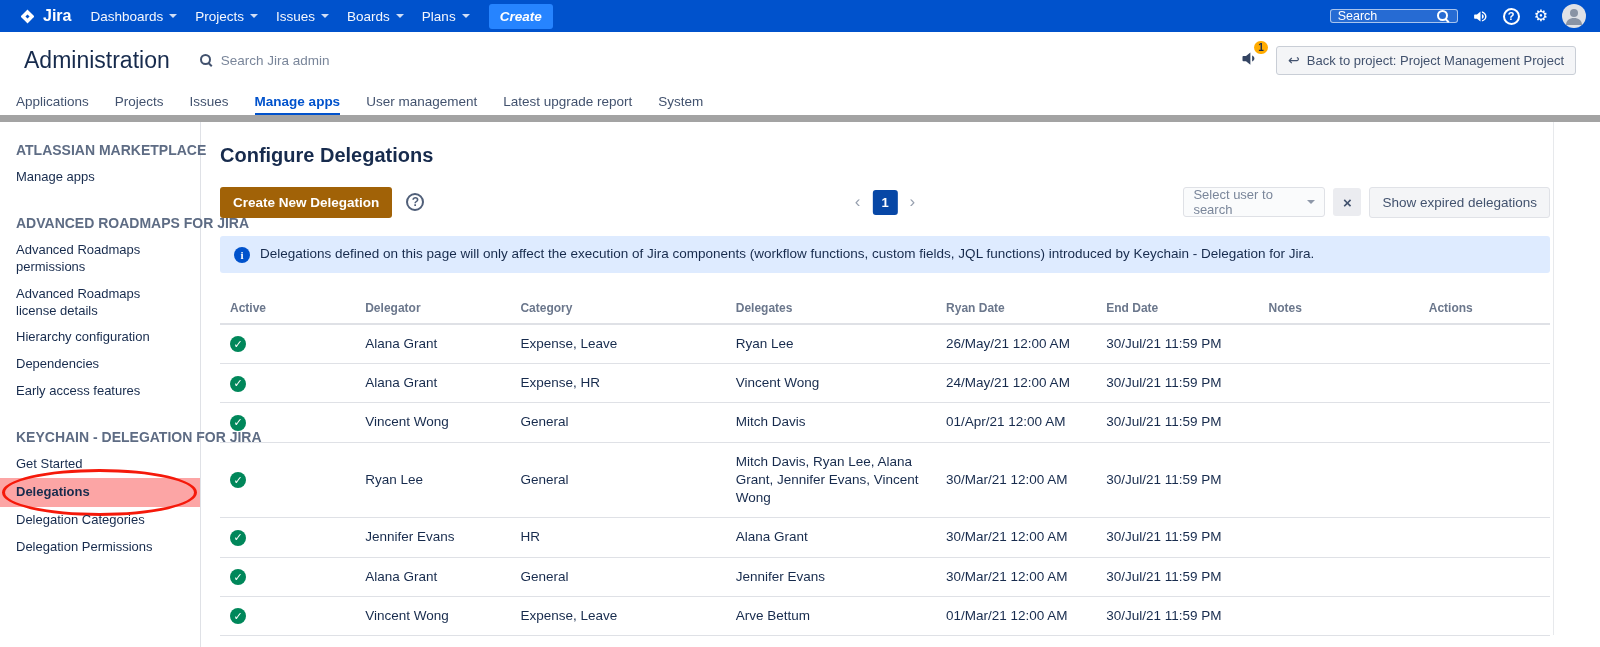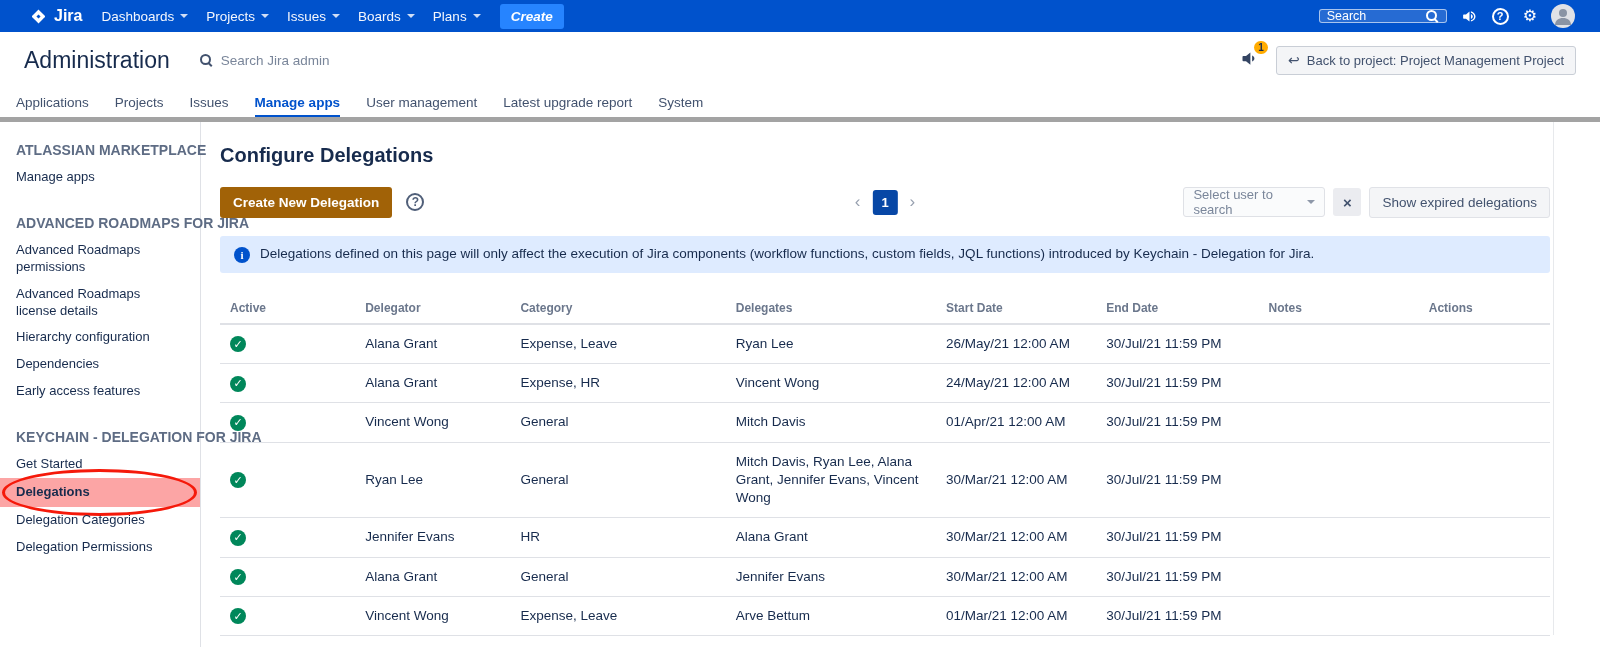--- a/index.html
+++ b/index.html
@@ -3,21 +3,21 @@
 <meta charset="utf-8">
 <style>
   * { box-sizing: border-box; margin: 0; padding: 0; }
   html,body { width:1600px; height:647px; }
   body {
     font-family: "Liberation Sans", sans-serif;
     color:#172B4D; background:#fff; overflow:hidden; position:relative;
   }
 
   
-  .topnav { height:32px; background:#0052CC; display:flex; align-items:center; padding:0 25px; }
+  .topnav { height:32px; background:#0052CC; display:flex; align-items:center; padding:0 14px; }
   .brand { display:flex; align-items:center; gap:6px; color:#fff; font-weight:bold; font-size:16px; padding:0 10px 0 4px; cursor:pointer; }
   .nav-item { color:#F4F7FD; font-size:13.5px; padding:0 9px; height:32px; display:flex; align-items:center; gap:6px; cursor:pointer; }
   .caret { width:0; height:0; border-left:4px solid transparent; border-right:4px solid transparent; border-top:4px solid currentColor; opacity:.85; display:inline-block; }
   .create-btn { background:#2684FF; color:#fff; border:none; border-radius:3px; font-size:13.5px; font-weight:600; padding:5px 11px; margin-left:10px; cursor:pointer; font-family:inherit;font-style:italic; }
   .topnav-right { margin-left:auto; display:flex; align-items:center; gap:14px; color:#fff; }
   .nav-search { width:128px; height:14px; background:rgba(255,255,255,0.15); border:1px solid rgba(255,255,255,0.6); border-radius:3px; display:flex; align-items:center; justify-content:space-between; padding:0 7px; color:#fff; font-size:12.5px; cursor:text; }
   .mag { position:relative; width:13px; height:13px; display:inline-block; flex:0 0 auto; }
   .mag::before { content:""; position:absolute; width:7px; height:7px; border:2px solid currentColor; border-radius:50%; left:0; top:0; }
   .mag::after { content:""; position:absolute; width:2px; height:5px; background:currentColor; transform:rotate(-45deg); left:9px; top:8px; }
   .nav-icon { display:grid; place-items:center; cursor:pointer; }
@@ -30,21 +30,21 @@
   .admin-title { font-size:23px; font-weight:500; color:#172B4D; margin-right:30px; }
   .admin-search { display:flex; align-items:center; gap:8px; color:#7A869A; font-size:13.5px; cursor:text; }
   .admin-search .mag { color:#42526E; }
   .admin-right { margin-left:auto; display:flex; align-items:center; gap:16px; }
   .notif { position:relative; cursor:pointer; }
   .badge { position:absolute; top:-7px; right:-8px; background:#FFAB00; color:#172B4D; font-size:10px; font-weight:bold; min-width:14px; height:13px; line-height:13px; text-align:center; border-radius:7px; padding:0 3px; }
   .back-btn { display:flex; align-items:center; gap:7px; background:#F4F5F7; border:1px solid #C9CED6; border-radius:3px; color:#42526E; font-size:13px; padding:6px 11px; cursor:pointer; font-family:inherit; }
   .back-arrow { font-size:14px; line-height:1; color:#42526E; }
 
   
-  .admin-tabs { height:34px; display:flex; align-items:stretch; gap:26px; padding:0 0 0 16px; border-bottom:5px solid #a3a3a3; }
+  .admin-tabs { height:34px; display:flex; align-items:stretch; gap:26px; padding:0 0 0 16px; border-bottom:7px solid #a3a3a3; }
   .tab { display:flex; align-items:center; font-size:13.5px; color:#42526E; cursor:pointer; }
   .tab.active { color:#0052CC; font-weight:bold; box-shadow: inset 0 -2px 0 #0052CC; }
 
   
   .page-body { display:flex; height:525px; }
   .sidebar { width:201px; flex:0 0 201px; border-right:1px solid #DFE1E6; padding-top:12px; position:relative; }
   .side-section { margin-bottom:16px; }
   .side-title { font-size:14px; font-weight:bold; color:#5E6C84; padding:8px 16px 6px; white-space:nowrap; }
   .side-item { font-size:13px; color:#172B4D; padding:5px 16px; line-height:1.3; cursor:pointer; position:relative; }
   .side-item.selected { background:#fca5a5; font-weight:bold; padding-top:6px; padding-bottom:6px; }
@@ -231,21 +231,21 @@
           <col style="width:162px">
           <col style="width:160px">
           <col style="width:131px">
       </colgroup>
       <thead>
         <tr>
           <th>Active</th>
           <th>Delegator</th>
           <th>Category</th>
           <th>Delegates</th>
-          <th>Start Date</th>
+          <th>Ryan Date</th>
           <th>End Date</th>
           <th>Notes</th>
           <th>Actions</th>
         </tr>
       </thead>
       <tbody>
         <tr>
           <td><span class="check">✓</span></td>
           <td>Alana Grant</td>
           <td>Expense, Leave</td>

